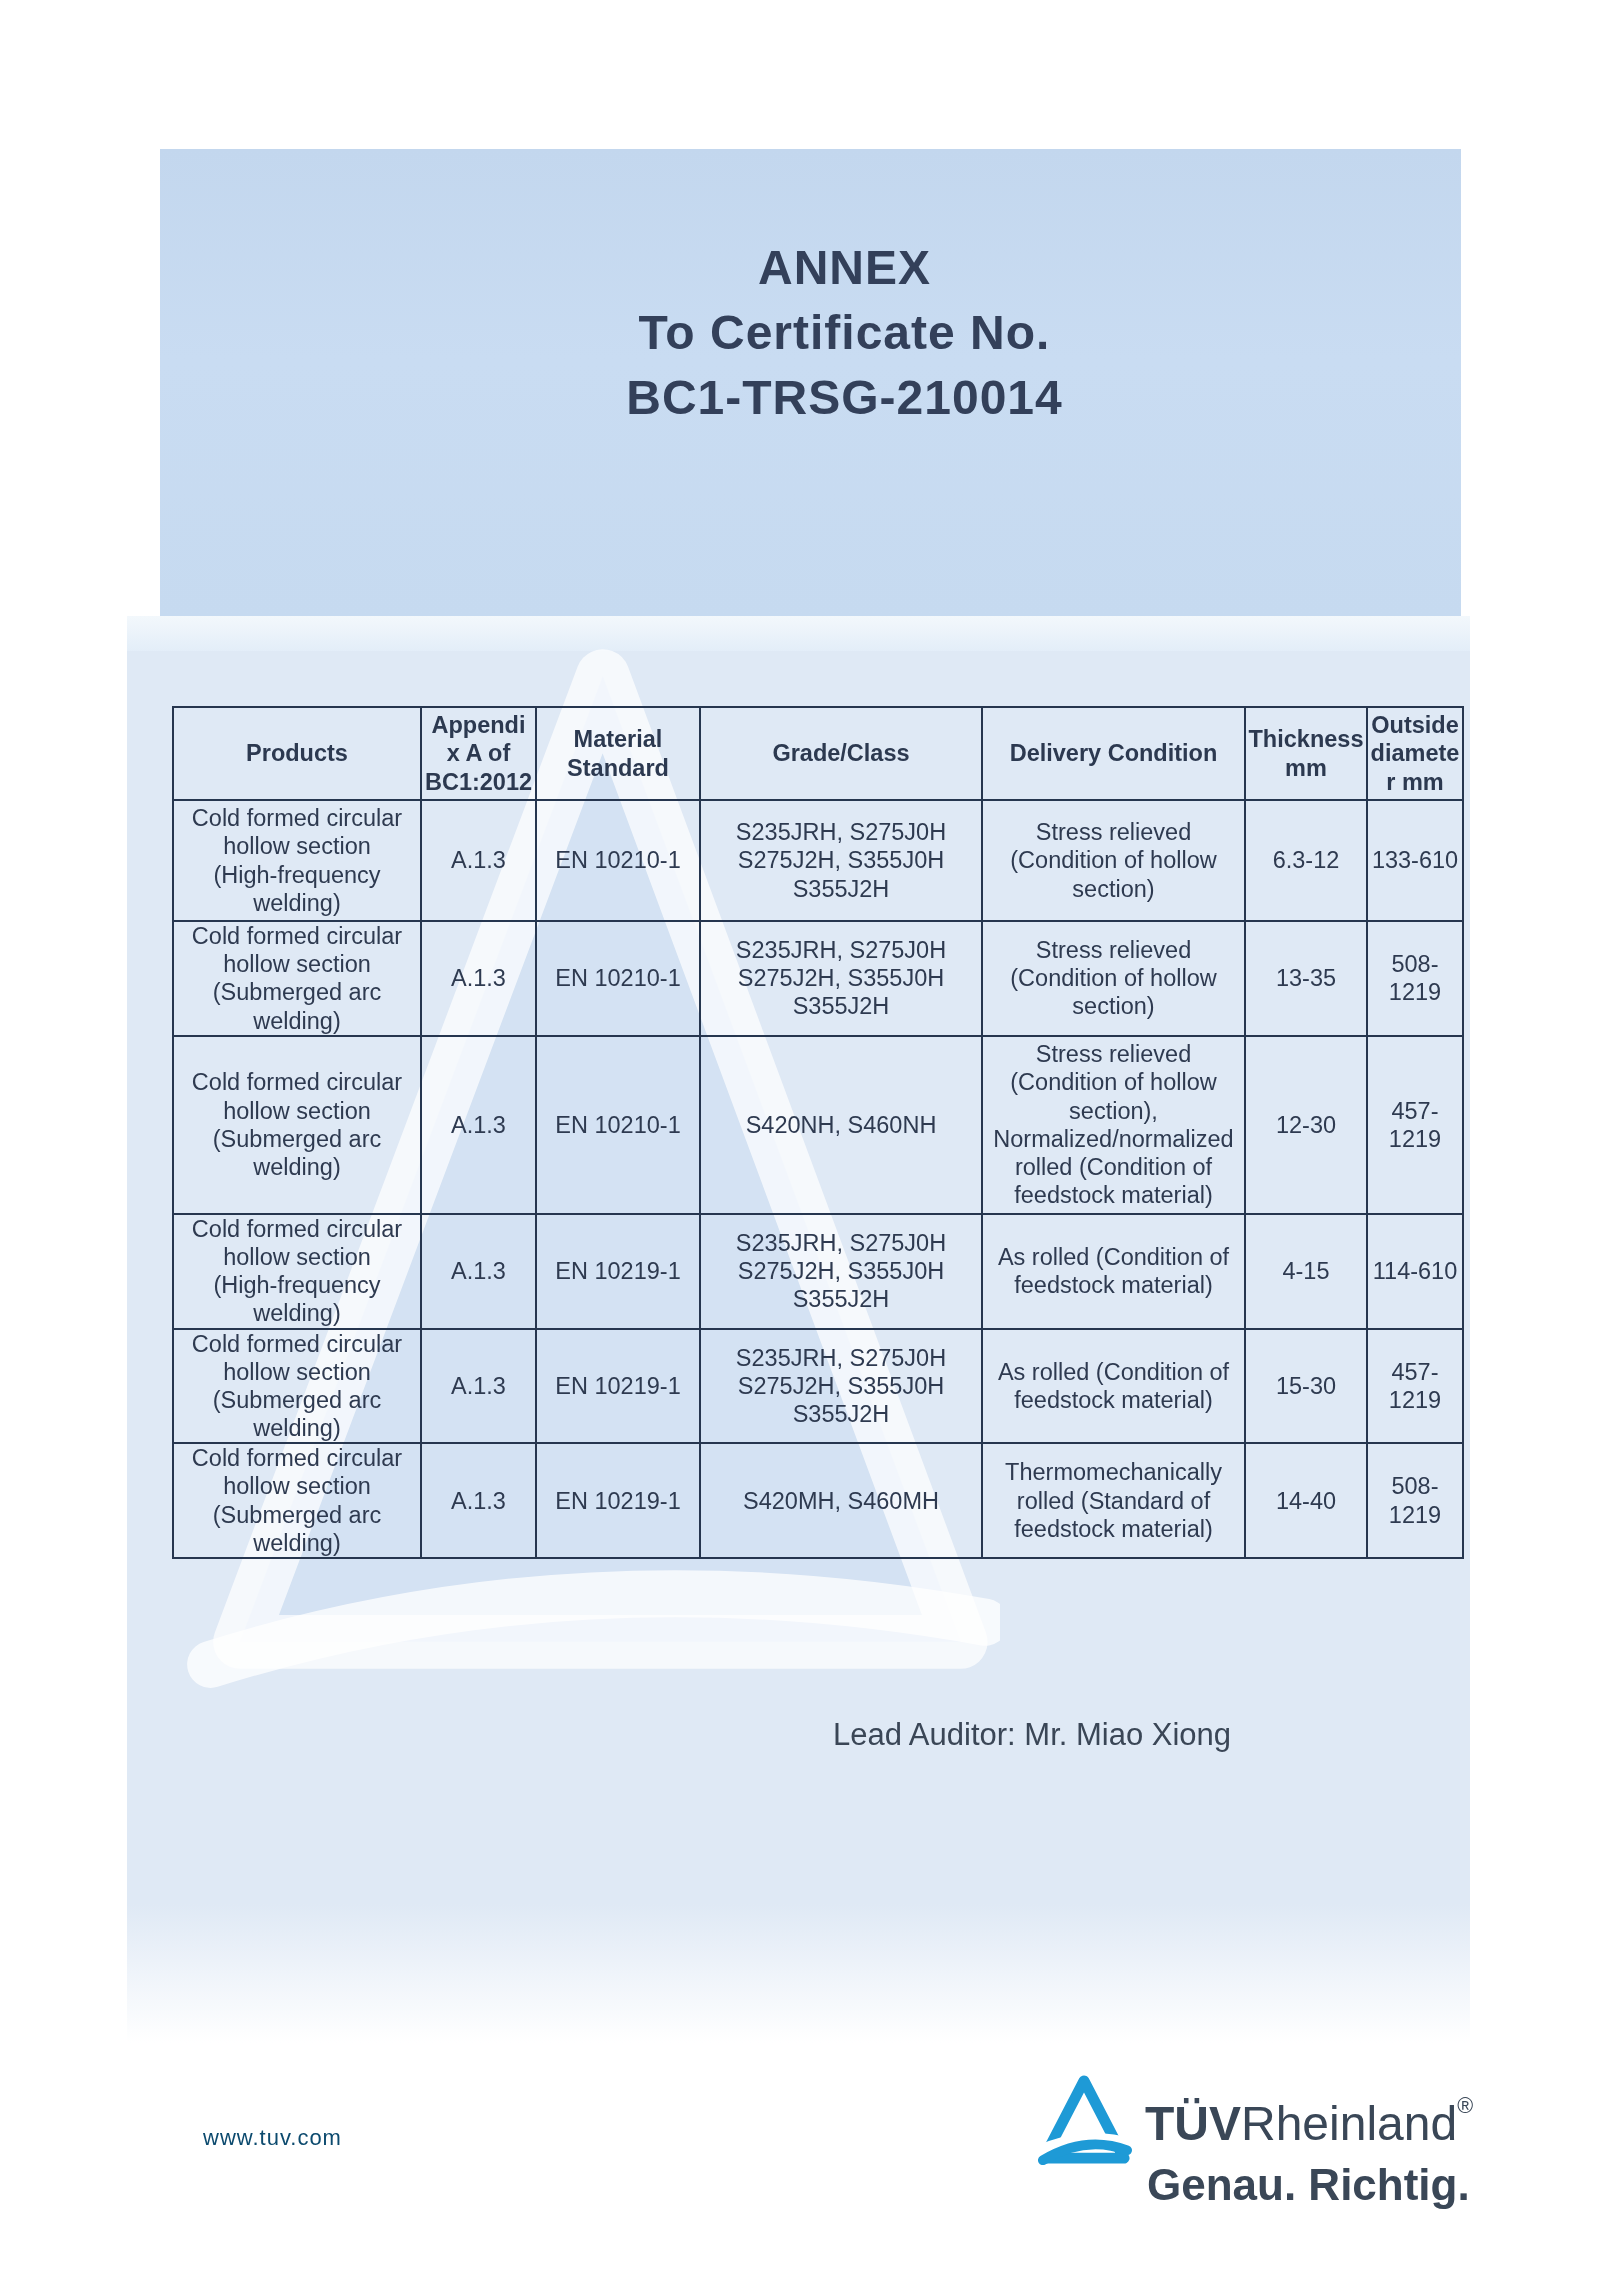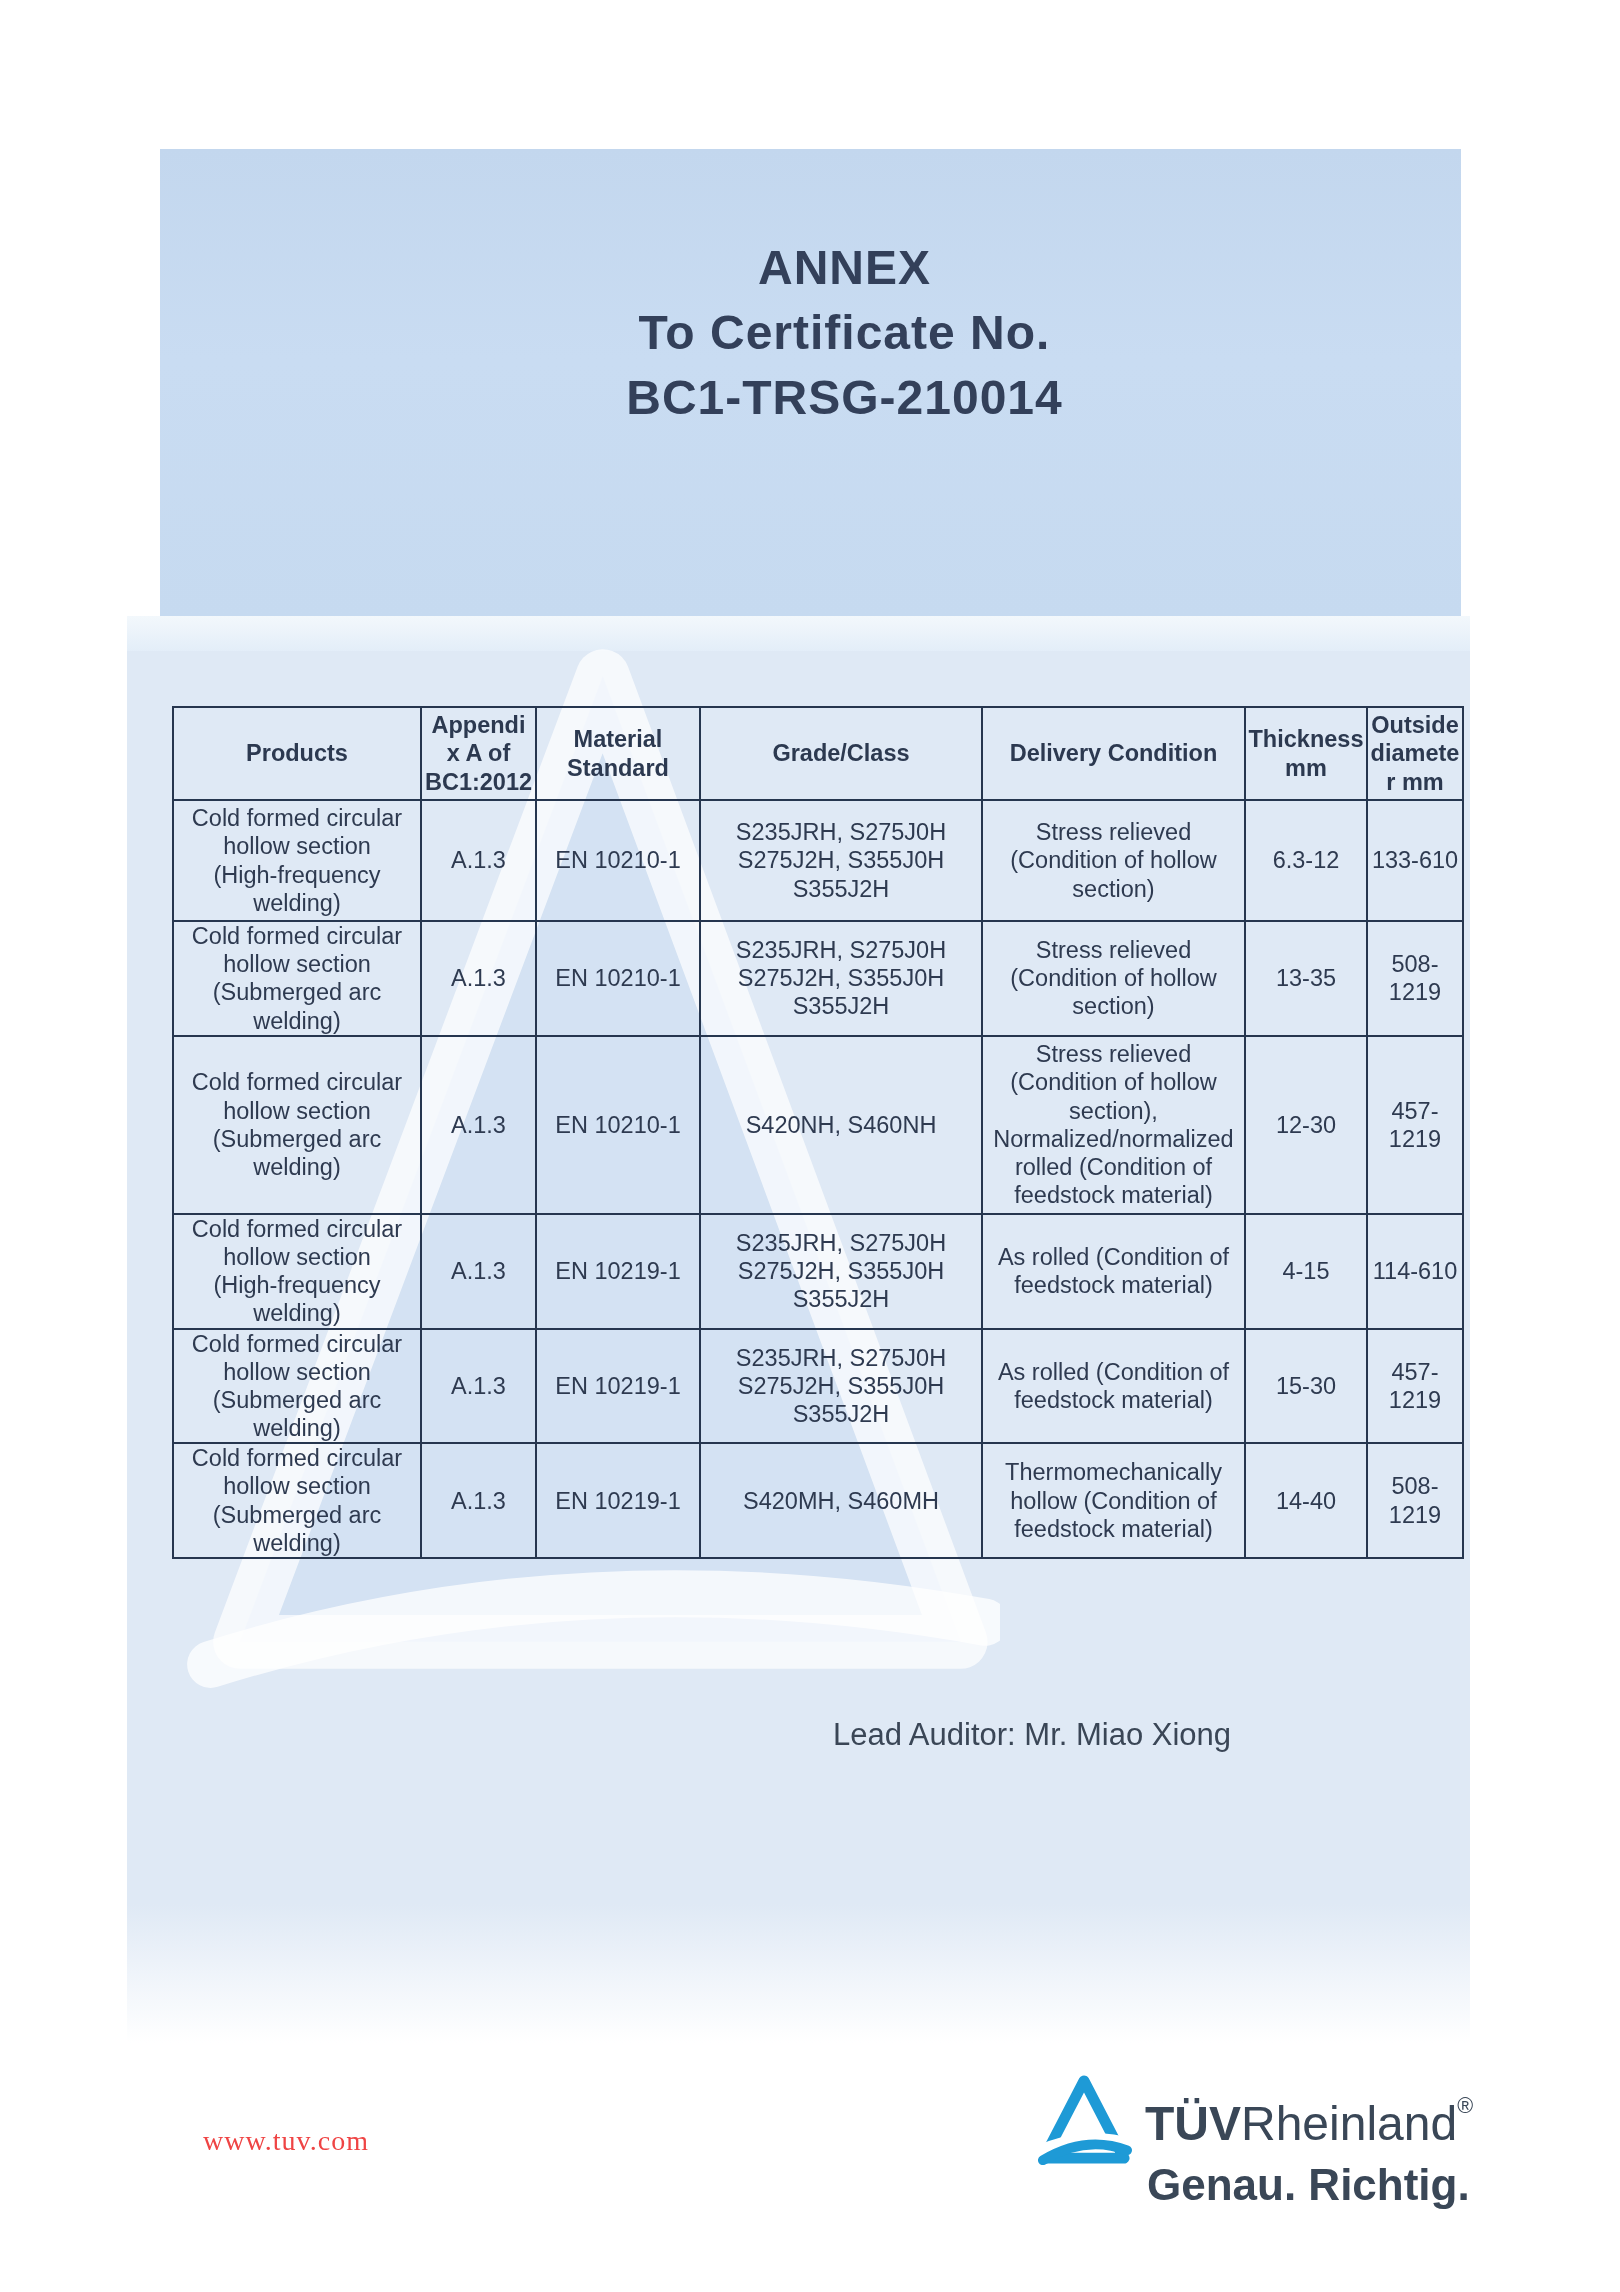--- a/index.html
+++ b/index.html
@@ -42,21 +42,21 @@
   .annex-table tbody tr:nth-child(2){height:110px;}
   .annex-table tbody tr:nth-child(3){height:178px;}
   .annex-table tbody tr:nth-child(4){height:114px;}
   .annex-table tbody tr:nth-child(5){height:112px;}
   .annex-table tbody tr:nth-child(6){height:114px;}
   .lead-auditor{
     position:absolute;left:833px;top:1717px;width:588px;text-align:left;
     font-size:31px;color:#3a4656;
   }
   .website{
-    position:absolute;left:203px;top:2125px;font-size:28px;color:#ef4444;letter-spacing:1px;font-family:Liberation Serif, serif;
+    position:absolute;left:203px;top:2125px;font-size:22px;color:#0c4a6e;letter-spacing:1px;
   }
   .brand{position:absolute;left:1035px;top:2066px;width:510px;height:157px;}
   .brand-triangle{position:absolute;left:0;top:7.8px;}
   .brand-text{
     position:absolute;left:110px;top:27.4px;font-size:48px;color:#3a4757;white-space:nowrap;
   }
   .brand-text .tuv{font-weight:bold;}
   .brand-text .rheinland{font-weight:normal;}
   .brand-text .reg{font-size:21.6px;vertical-align:27.4px;}
   .brand-tagline{
@@ -195,21 +195,21 @@
         </tr>
         <tr>
           <td>Cold formed circular
 hollow section
 (Submerged arc
 welding)</td>
           <td>A.1.3</td>
           <td>EN 10219-1</td>
           <td>S420MH, S460MH</td>
           <td>Thermomechanically
-hollow (Condition of
+rolled (Standard of
 feedstock material)</td>
           <td>14-40</td>
           <td>508-
 1219</td>
         </tr>
       </tbody>
   </table>
 
   <div class="lead-auditor">Lead Auditor: Mr. Miao Xiong</div>
 

